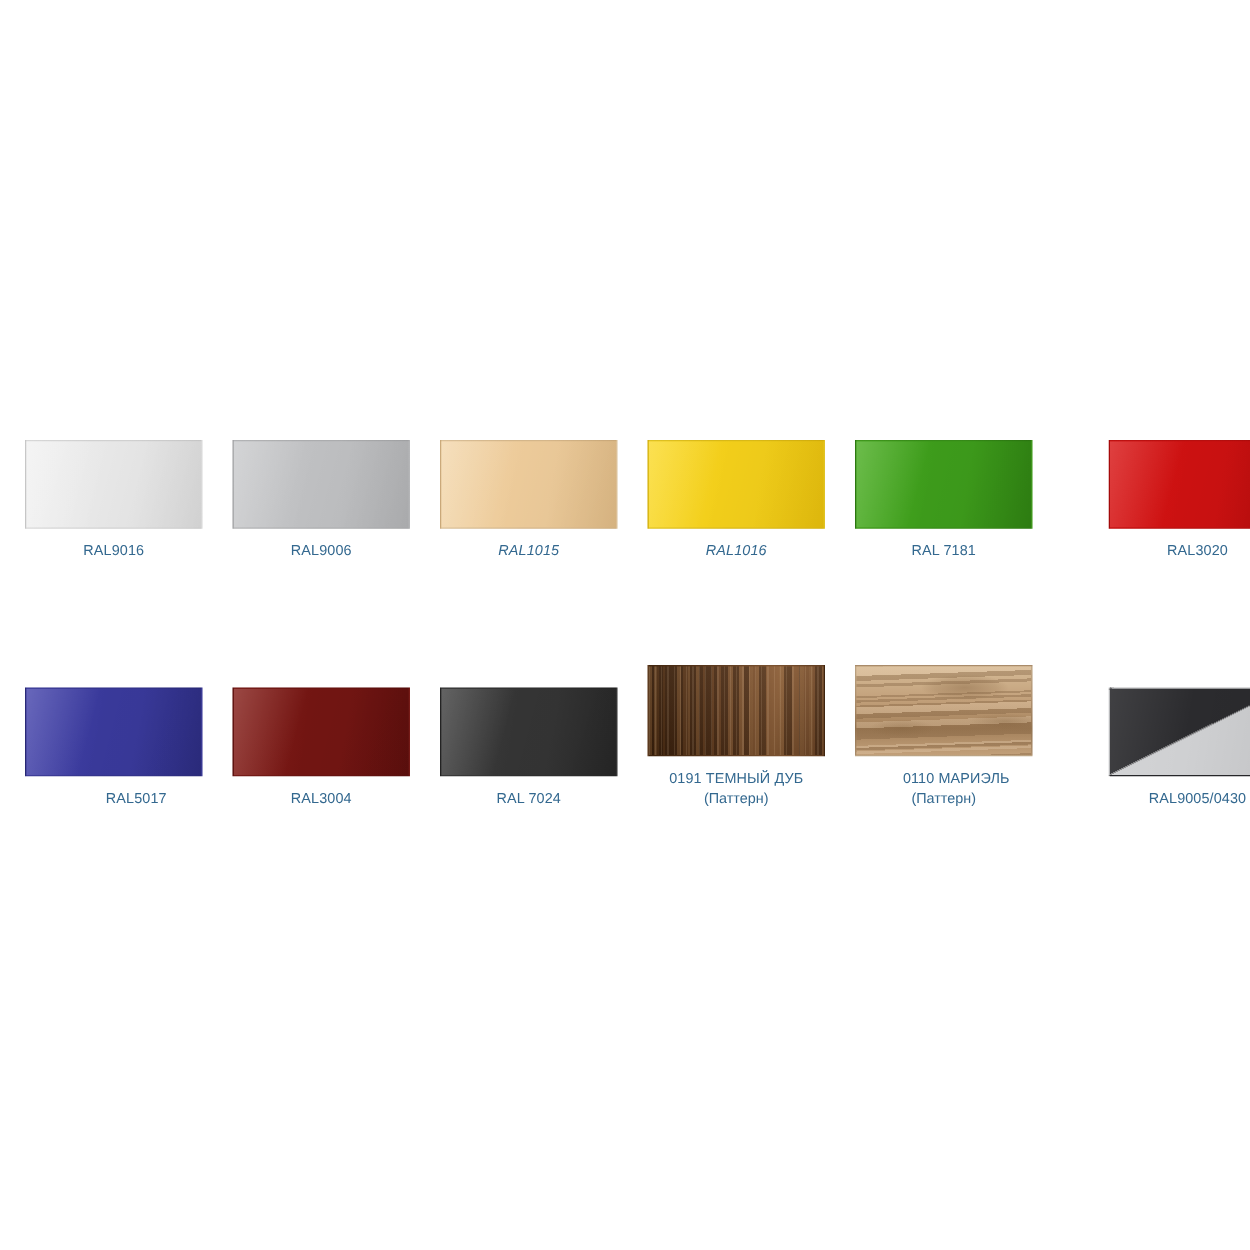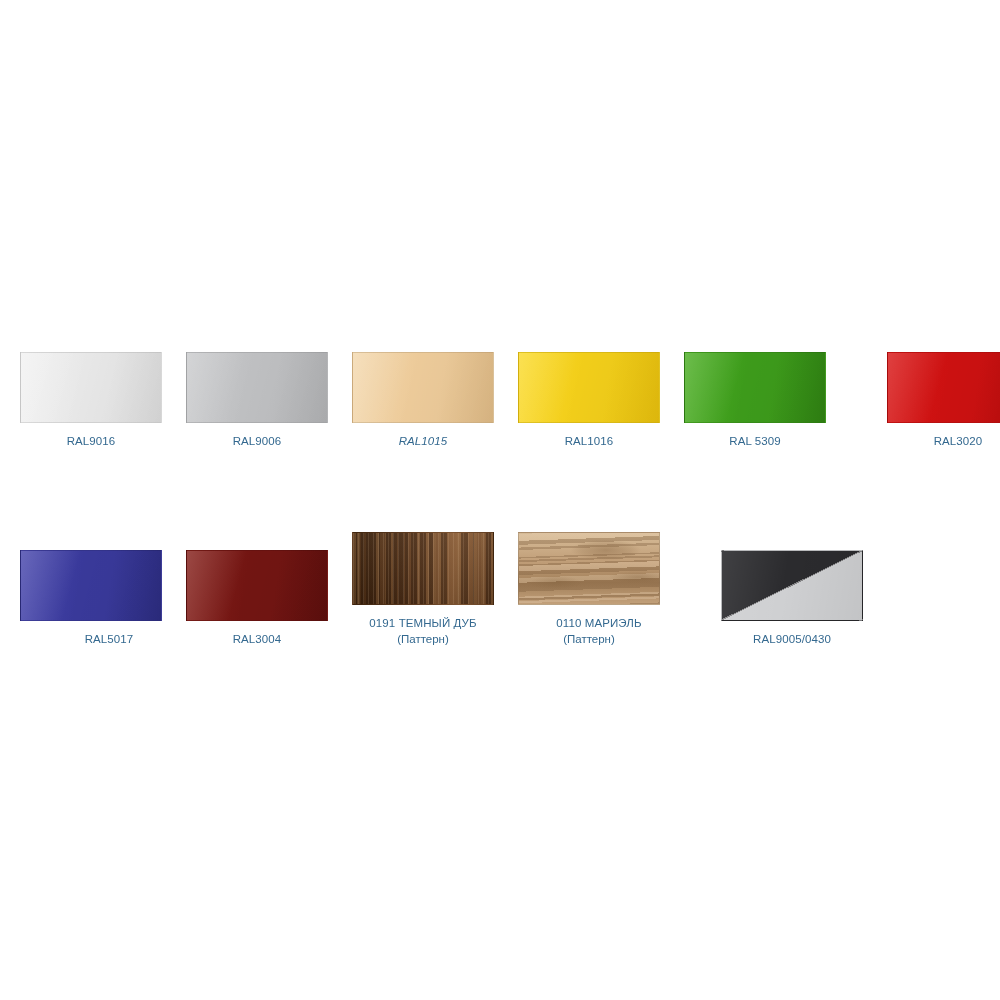--- a/index.html
+++ b/index.html
@@ -111,47 +111,53 @@
       <div class="swatch-cell">
         <div class="swatch-chip" style="background: linear-gradient(100deg, rgb(243, 216, 174) 0%, rgb(237, 203, 154) 42%, rgb(237, 203, 154) 62%, rgb(224, 187, 134) 100%); border: 1px solid rgba(0, 0, 0, 0.1);">
           <div class="chip-sheen" style="background: linear-gradient(105deg, rgba(255, 255, 255, 0.18) 0%, rgba(255, 255, 255, 0) 38%, rgba(0, 0, 0, 0.05) 100%);"></div>
         </div>
         <div class="swatch-label" style="color: rgb(51, 104, 143); font-style: italic;">RAL1015</div>
       </div>
       <div class="swatch-cell">
         <div class="swatch-chip" style="background: linear-gradient(100deg, rgb(250, 218, 44) 0%, rgb(242, 206, 26) 42%, rgb(242, 206, 26) 62%, rgb(232, 192, 13) 100%); border: 1px solid rgba(0, 0, 0, 0.1);">
           <div class="chip-sheen" style="background: linear-gradient(105deg, rgba(255, 255, 255, 0.18) 0%, rgba(255, 255, 255, 0) 38%, rgba(0, 0, 0, 0.05) 100%);"></div>
         </div>
-        <div class="swatch-label" style="color: rgb(51, 104, 143);">RAL1016</div>
+        <div class="swatch-label" style="color: rgb(51, 104, 143); font-style: italic;">RAL1016</div>
       </div>
       <div class="swatch-cell">
         <div class="swatch-chip" style="background: linear-gradient(100deg, rgb(76, 174, 36) 0%, rgb(61, 155, 27) 42%, rgb(61, 155, 27) 62%, rgb(47, 130, 18) 100%); border: 1px solid rgba(0, 0, 0, 0.1);">
           <div class="chip-sheen" style="background: linear-gradient(105deg, rgba(255, 255, 255, 0.18) 0%, rgba(255, 255, 255, 0) 38%, rgba(0, 0, 0, 0.05) 100%);"></div>
         </div>
-        <div class="swatch-label" style="color: rgb(51, 104, 143);">RAL 5309</div>
+        <div class="swatch-label" style="color: rgb(51, 104, 143);">RAL 7181</div>
       </div>
       <div class="swatch-cell">
         <div class="swatch-chip" style="background: linear-gradient(100deg, rgb(216, 22, 22) 0%, rgb(204, 17, 17) 42%, rgb(204, 17, 17) 62%, rgb(181, 11, 11) 100%); border: 1px solid rgba(0, 0, 0, 0.1);">
           <div class="chip-sheen" style="background: linear-gradient(105deg, rgba(255, 255, 255, 0.18) 0%, rgba(255, 255, 255, 0) 38%, rgba(0, 0, 0, 0.05) 100%);"></div>
         </div>
         <div class="swatch-label" style="color: rgb(51, 104, 143);">RAL3020</div>
       </div>
     </div>
   <div class="swatch-row" id="row-2">
       <div class="swatch-cell">
         <div class="swatch-chip" style="background: linear-gradient(100deg, rgb(71, 70, 172) 0%, rgb(57, 57, 154) 42%, rgb(57, 57, 154) 62%, rgb(44, 44, 128) 100%); border: 1px solid rgba(0, 0, 0, 0.1);">
           <div class="chip-sheen" style="background: linear-gradient(105deg, rgba(255, 255, 255, 0.18) 0%, rgba(255, 255, 255, 0) 38%, rgba(0, 0, 0, 0.05) 100%);"></div>
         </div>
         <div class="swatch-label" style="color: rgb(51, 104, 143); padding-left: 36px;">RAL5017</div>
       </div>
       <div class="swatch-cell">
         <div class="swatch-chip" style="background: linear-gradient(100deg, rgb(133, 32, 27) 0%, rgb(114, 21, 18) 42%, rgb(114, 21, 18) 62%, rgb(93, 15, 13) 100%); border: 1px solid rgba(0, 0, 0, 0.1);">
           <div class="chip-sheen" style="background: linear-gradient(105deg, rgba(255, 255, 255, 0.18) 0%, rgba(255, 255, 255, 0) 38%, rgba(0, 0, 0, 0.05) 100%);"></div>
         </div>
         <div class="swatch-label" style="color: rgb(51, 104, 143);">RAL3004</div>
+      </div>
+      <div class="swatch-cell">
+        <div class="swatch-chip" style="background: linear-gradient(100deg, rgb(65, 65, 65) 0%, rgb(52, 52, 52) 42%, rgb(52, 52, 52) 62%, rgb(38, 38, 38) 100%); border: 1px solid rgba(0, 0, 0, 0.1);">
+          <div class="chip-sheen" style="background: linear-gradient(105deg, rgba(255, 255, 255, 0.18) 0%, rgba(255, 255, 255, 0) 38%, rgba(0, 0, 0, 0.05) 100%);"></div>
+        </div>
+        <div class="swatch-label" style="color: rgb(51, 104, 143);">RAL 7024</div>
       </div>
       <div class="swatch-cell pattern">
         <div class="swatch-chip" style="background: linear-gradient(95deg, rgb(70, 40, 15) 0%, rgb(109, 69, 38) 45%, rgb(141, 95, 56) 72%, rgb(109, 69, 38) 100%); border: 1px solid rgba(0, 0, 0, 0.12);">
           <div class="grain-vertical" style="background: linear-gradient(90deg, rgba(150, 108, 66, 0.3) 0%, rgba(150, 108, 66, 0.3) 1.98%, rgba(40, 20, 6, 0.44) 1.98%, rgba(40, 20, 6, 0.44) 2.98%, rgba(150, 108, 66, 0.3) 2.98%, rgba(150, 108, 66, 0.3) 4.83%, rgba(0, 0, 0, 0) 4.83%, rgba(0, 0, 0, 0) 5.73%, rgba(40, 20, 6, 0.44) 5.73%, rgba(40, 20, 6, 0.44) 7.96%, rgba(0, 0, 0, 0) 7.96%, rgba(0, 0, 0, 0) 9.4%, rgba(40, 20, 6, 0.44) 9.4%, rgba(40, 20, 6, 0.44) 11.81%, rgba(40, 20, 6, 0.44) 11.81%, rgba(40, 20, 6, 0.44) 13.81%, rgba(40, 20, 6, 0.44) 13.81%, rgba(40, 20, 6, 0.44) 16.26%, rgba(150, 108, 66, 0.3) 16.26%, rgba(150, 108, 66, 0.3) 18.41%, rgba(40, 20, 6, 0.44) 18.41%, rgba(40, 20, 6, 0.44) 19.57%, rgba(0, 0, 0, 0) 19.57%, rgba(0, 0, 0, 0) 22.71%, rgba(150, 108, 66, 0.3) 22.71%, rgba(150, 108, 66, 0.3) 23.73%, rgba(40, 20, 6, 0.44) 23.73%, rgba(40, 20, 6, 0.44) 26.91%, rgba(150, 108, 66, 0.3) 26.91%, rgba(150, 108, 66, 0.3) 28.7%, rgba(40, 20, 6, 0.44) 28.7%, rgba(40, 20, 6, 0.44) 31.15%, rgba(0, 0, 0, 0) 31.15%, rgba(0, 0, 0, 0) 32.29%, rgba(40, 20, 6, 0.44) 32.29%, rgba(40, 20, 6, 0.44) 34.15%, rgba(40, 20, 6, 0.44) 34.15%, rgba(40, 20, 6, 0.44) 36.27%, rgba(0, 0, 0, 0) 36.27%, rgba(0, 0, 0, 0) 37.37%, rgba(40, 20, 6, 0.44) 37.37%, rgba(40, 20, 6, 0.44) 38.99%, rgba(0, 0, 0, 0) 38.99%, rgba(0, 0, 0, 0) 39.89%, rgba(0, 0, 0, 0) 39.89%, rgba(0, 0, 0, 0) 41.21%, rgba(40, 20, 6, 0.44) 41.21%, rgba(40, 20, 6, 0.44) 43.14%, rgba(40, 20, 6, 0.44) 43.14%, rgba(40, 20, 6, 0.44) 45.41%, rgba(150, 108, 66, 0.3) 45.41%, rgba(150, 108, 66, 0.3) 48.08%, rgba(40, 20, 6, 0.44) 48.08%, rgba(40, 20, 6, 0.44) 49.13%, rgba(40, 20, 6, 0.44) 49.13%, rgba(40, 20, 6, 0.44) 51%, rgba(40, 20, 6, 0.44) 51%, rgba(40, 20, 6, 0.44) 51.83%, rgba(150, 108, 66, 0.3) 51.83%, rgba(150, 108, 66, 0.3) 54.3%, rgba(40, 20, 6, 0.44) 54.3%, rgba(40, 20, 6, 0.44) 57.48%, rgba(150, 108, 66, 0.3) 57.48%, rgba(150, 108, 66, 0.3) 59.32%, rgba(0, 0, 0, 0) 59.32%, rgba(0, 0, 0, 0) 61.16%, rgba(150, 108, 66, 0.3) 61.16%, rgba(150, 108, 66, 0.3) 63.03%, rgba(40, 20, 6, 0.44) 63.03%, rgba(40, 20, 6, 0.44) 64.42%, rgba(40, 20, 6, 0.44) 64.42%, rgba(40, 20, 6, 0.44) 67.05%, rgba(0, 0, 0, 0) 67.05%, rgba(0, 0, 0, 0) 68.46%, rgba(0, 0, 0, 0) 68.46%, rgba(0, 0, 0, 0) 71.39%, rgba(0, 0, 0, 0) 71.39%, rgba(0, 0, 0, 0) 74.5%, rgba(150, 108, 66, 0.3) 74.5%, rgba(150, 108, 66, 0.3) 77.14%, rgba(40, 20, 6, 0.44) 77.14%, rgba(40, 20, 6, 0.44) 79.28%, rgba(40, 20, 6, 0.44) 79.28%, rgba(40, 20, 6, 0.44) 80.82%, rgba(40, 20, 6, 0.44) 80.82%, rgba(40, 20, 6, 0.44) 82.08%, rgba(0, 0, 0, 0) 82.08%, rgba(0, 0, 0, 0) 84.57%, rgba(0, 0, 0, 0) 84.57%, rgba(0, 0, 0, 0) 85.96%, rgba(40, 20, 6, 0.44) 85.96%, rgba(40, 20, 6, 0.44) 86.68%, rgba(150, 108, 66, 0.3) 86.68%, rgba(150, 108, 66, 0.3) 88.9%, rgba(0, 0, 0, 0) 88.9%, rgba(0, 0, 0, 0) 89.83%, rgba(0, 0, 0, 0) 89.83%, rgba(0, 0, 0, 0) 91.72%, rgba(150, 108, 66, 0.3) 91.72%, rgba(150, 108, 66, 0.3) 93.95%, rgba(0, 0, 0, 0) 93.95%, rgba(0, 0, 0, 0) 94.97%, rgba(40, 20, 6, 0.44) 94.97%, rgba(40, 20, 6, 0.44) 98%, rgba(40, 20, 6, 0.44) 98%, rgba(40, 20, 6, 0.44) 98.77%, rgba(150, 108, 66, 0.3) 98.77%, rgba(150, 108, 66, 0.3) 100%);"></div>
           <div class="grain-vertical" style="background: repeating-linear-gradient(90deg, rgba(255, 225, 190, 0.12) 0px, rgba(255, 225, 190, 0.12) 1px, rgba(0, 0, 0, 0) 1px, rgba(0, 0, 0, 0) 5px), linear-gradient(rgba(255, 255, 255, 0.05) 0%, rgba(0, 0, 0, 0.14) 100%);"></div>
         </div>
         <div class="swatch-label" style="color: rgb(51, 104, 143);">0191 ТЕМНЫЙ ДУБ</div>
         <div class="swatch-sublabel" style="color: rgb(51, 104, 143);">(Паттерн)</div>
       </div>
       <div class="swatch-cell pattern">

